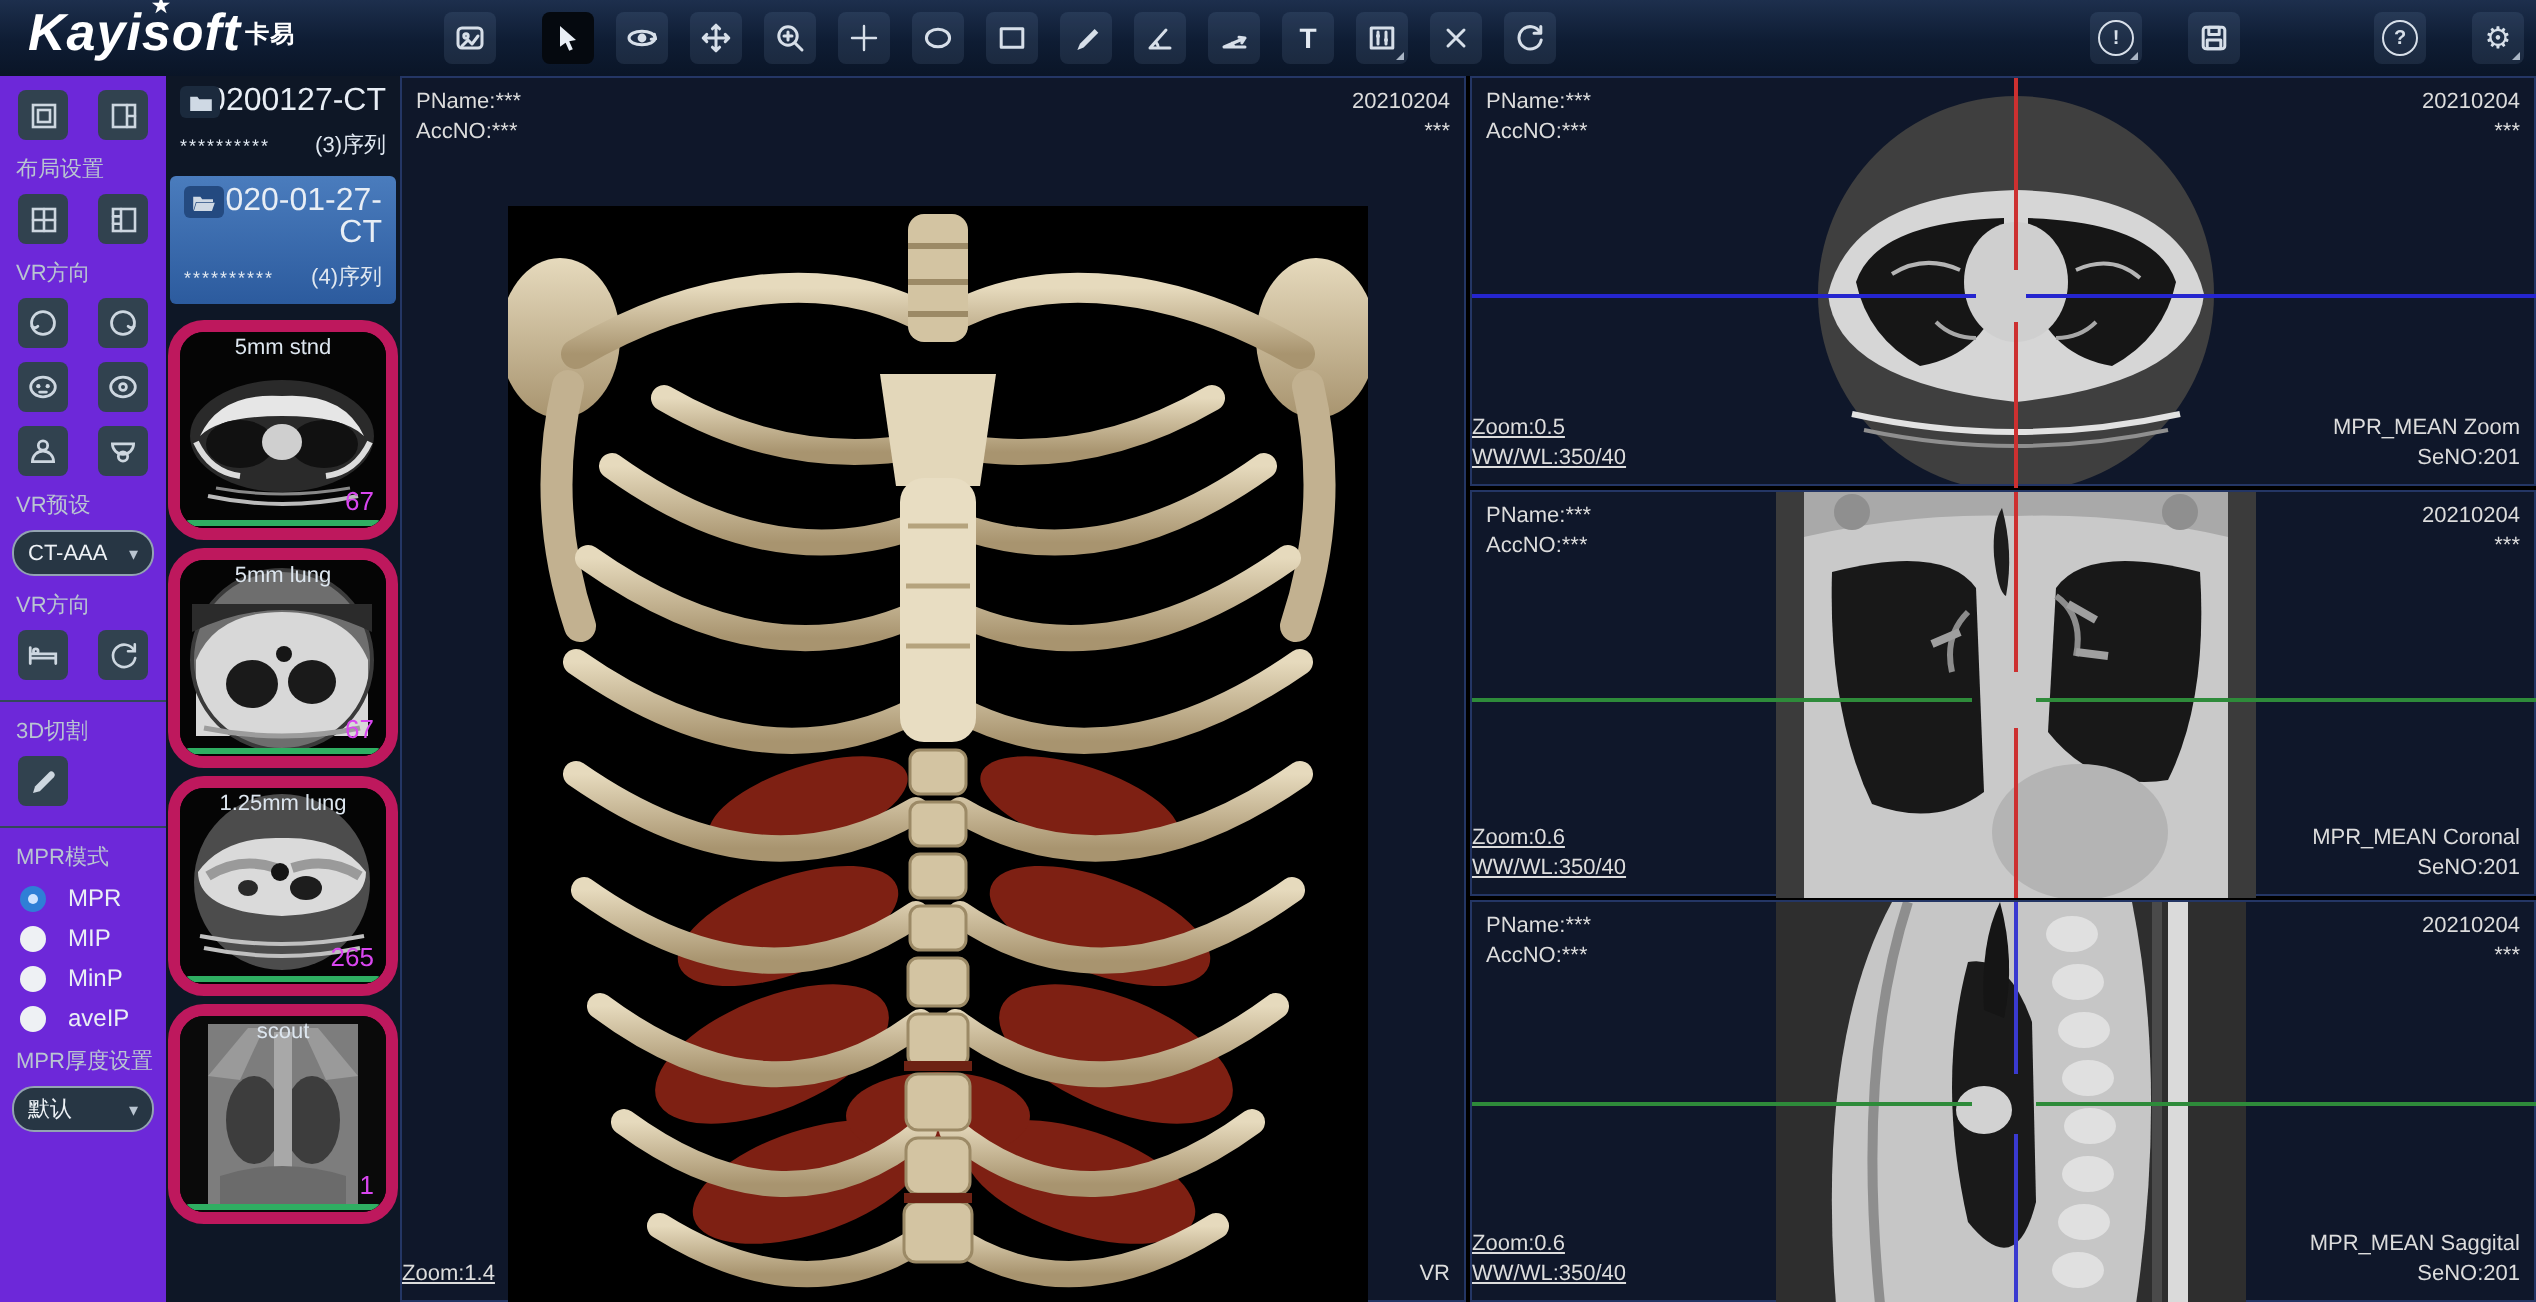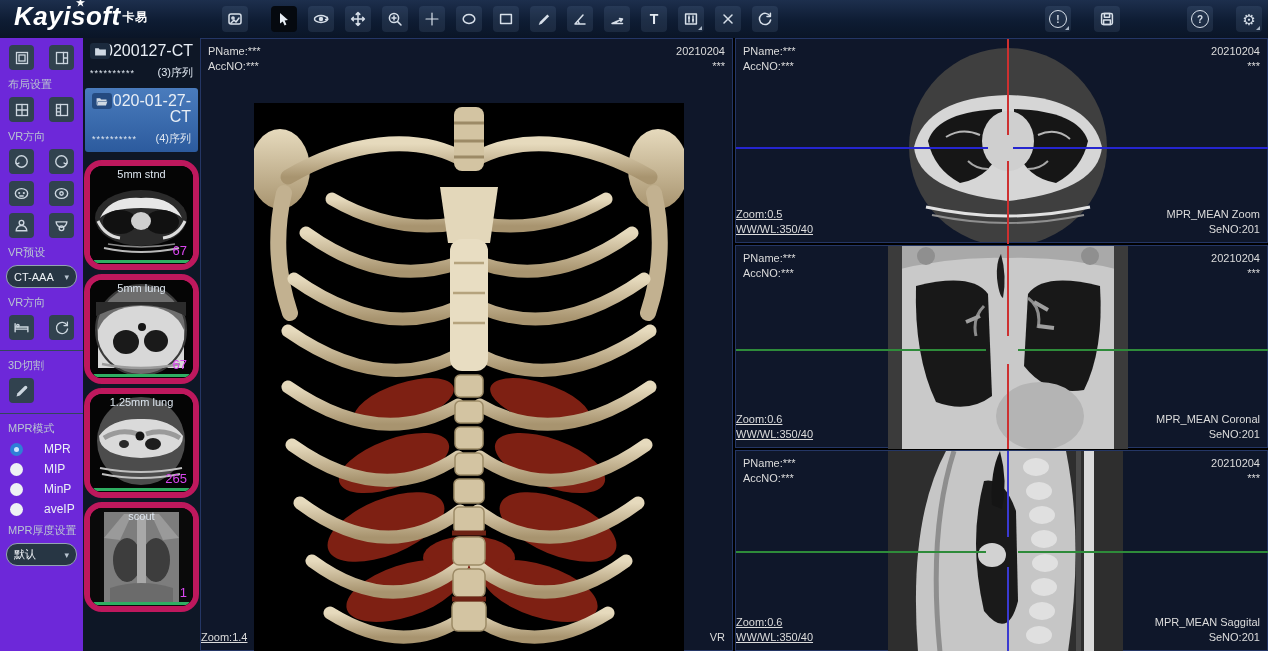--- a/index.html
+++ b/index.html
@@ -22,21 +22,21 @@
   .qmark{width:16px;height:16px;border:1.4px solid #d7dfe9;border-radius:50%;display:flex;align-items:center;justify-content:center;font-size:10px;font-weight:bold;color:#d7dfe9;}
   
   .sidebar{position:absolute;left:0;top:38px;width:83px;height:613px;background:#6d28d9;color:#c3ced9;}
   .slabel{font-size:11px;color:#b9c5d1;margin:7px 0 5px 8px;}
   .srow{display:flex;justify-content:space-between;padding:0 9px;margin-top:7px;}
   .sbtn{width:25px;height:25px;border-radius:4px;background:#31424f;display:flex;align-items:center;justify-content:center;cursor:pointer;}
   .sbtn svg{stroke:#cdd7e0;fill:none;stroke-width:1.3;stroke-linecap:round;}
   .sel{margin:2px 6px 0 6px;height:21px;border:1px solid #93a3b2;border-radius:11px;background:#273644;display:flex;align-items:center;justify-content:space-between;padding:0 7px;font-size:11px;color:#eef2f6;cursor:pointer;}
   .sel .chev{font-size:9px;color:#b9c5d1;}
   .sdivider{height:1px;background:#33475a;margin:10px 0 0 0;}
-  .radio-row{display:flex;align-items:center;gap:21px;margin:6px 0 0 10px;font-size:12px;color:#eaf0f5;cursor:pointer;}
+  .radio-row{display:flex;align-items:center;gap:11px;margin:6px 0 0 10px;font-size:12px;color:#eaf0f5;cursor:pointer;}
   .radio{width:13px;height:13px;border-radius:50%;background:#eef1f4;position:relative;}
   .radio.checked{background:#2f7fd6;}
   .radio.checked::after{content:"";position:absolute;left:4px;top:4px;width:5px;height:5px;border-radius:50%;background:#cfe4ff;}
   
   .series-col{position:absolute;left:83px;top:38px;width:117px;height:613px;background:#0e1726;}
   .series-item{position:relative;padding:5px 7px 6px 7px;color:#e8eef5;cursor:pointer;}
   .series-item .title{text-align:right;font-size:16px;line-height:16px;}
   .series-item .row2{display:flex;justify-content:space-between;align-items:center;font-size:10px;margin-top:6px;color:#dfe7f0;}
   .series-item .masked{letter-spacing:1px;font-size:9px;}
   .series-item .cnt{font-size:11px;}

